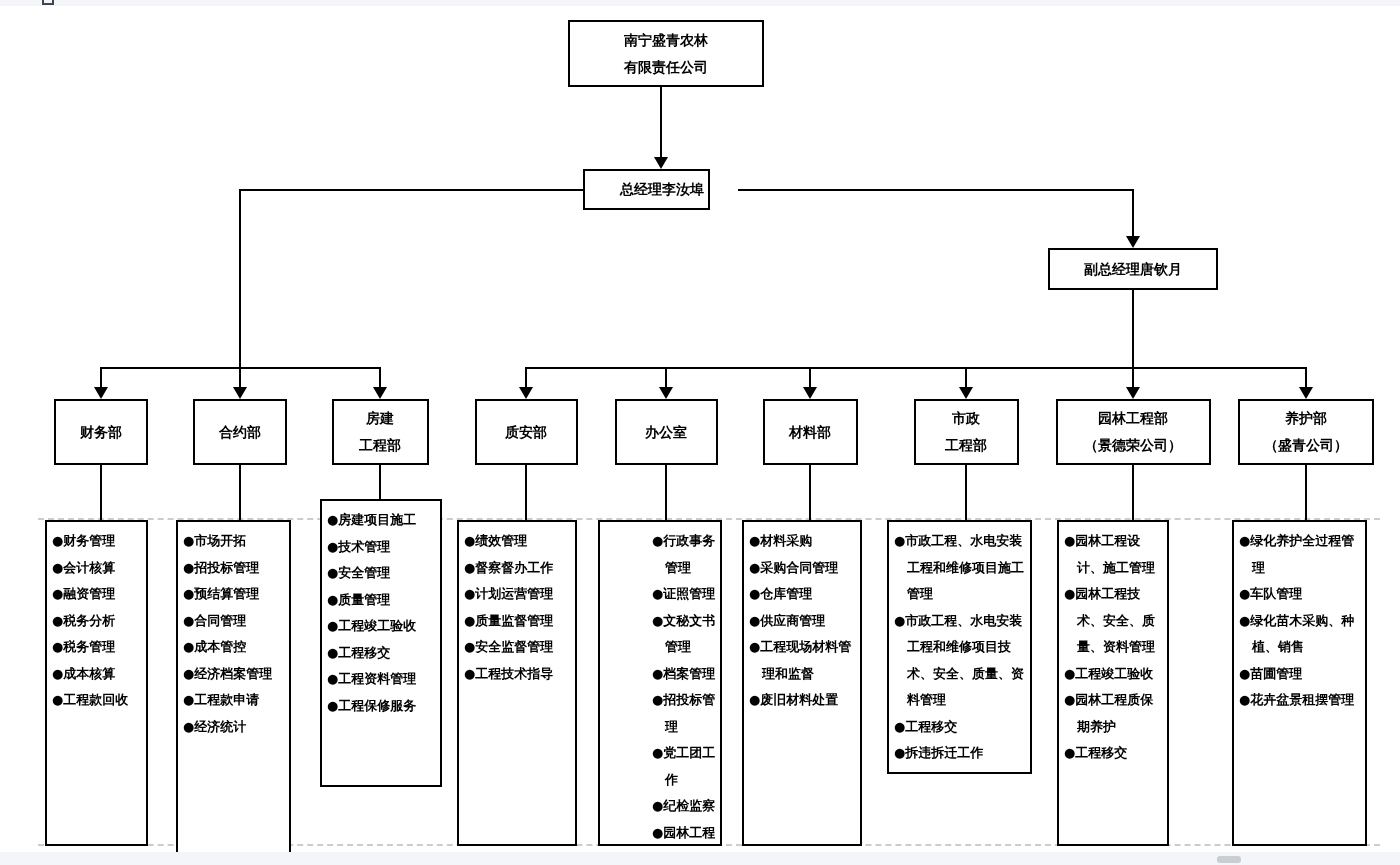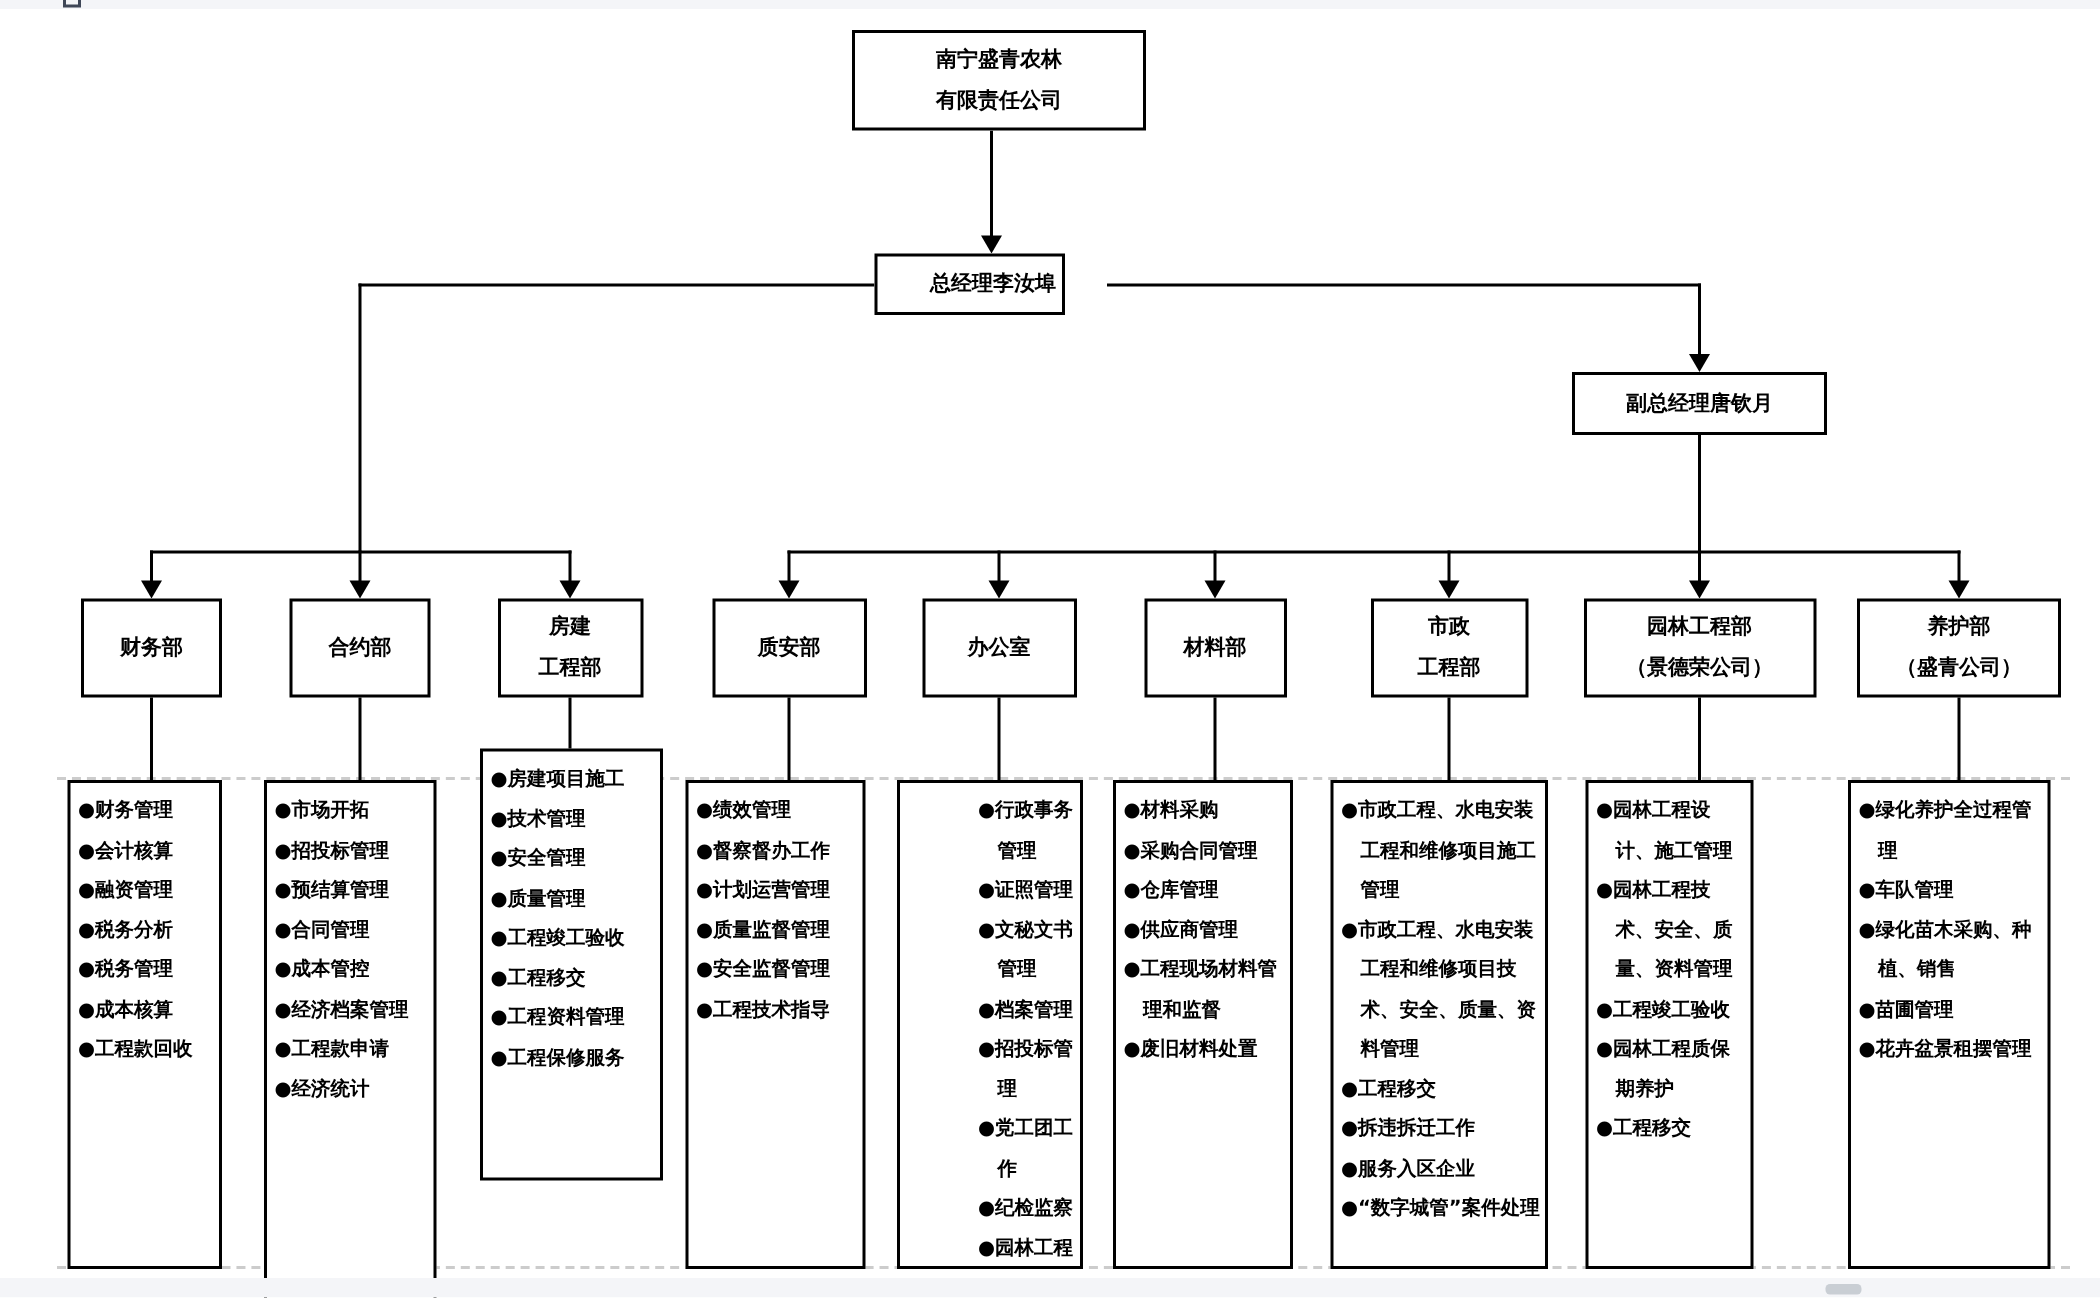--- a/index.html
+++ b/index.html
@@ -206,21 +206,21 @@
           <li class="duty-item">●废旧材料处置</li>
         </ul>
       </div>
       <div class="vline" style="left:965px; top:367px; height:21px;"></div>
       <div class="arrow-down" style="left:959px; top:387px;"></div>
       <div class="box" style="left:913.5px; top:399px; width:105px; height:66px;">
         <span class="node-line">市政</span>
         <span class="node-line">工程部</span>
       </div>
       <div class="vline" style="left:965px; top:464px; height:56px;"></div>
-      <div class="list-box" style="left:887px; top:520px; width:145px; height:326px;">
+      <div class="list-box" style="left:887px; top:520px; width:145px; height:254px;">
         <ul class="duty-list">
           <li class="duty-item">●市政工程、水电安装工程和维修项目施工管理</li>
           <li class="duty-item">●市政工程、水电安装工程和维修项目技术、安全、质量、资料管理</li>
           <li class="duty-item">●工程移交</li>
           <li class="duty-item">●拆违拆迁工作</li>
           <li class="duty-item">●服务入区企业</li>
           <li class="duty-item">●“数字城管”案件处理</li>
         </ul>
       </div>
       <div class="vline" style="left:1132px; top:367px; height:21px;"></div>

